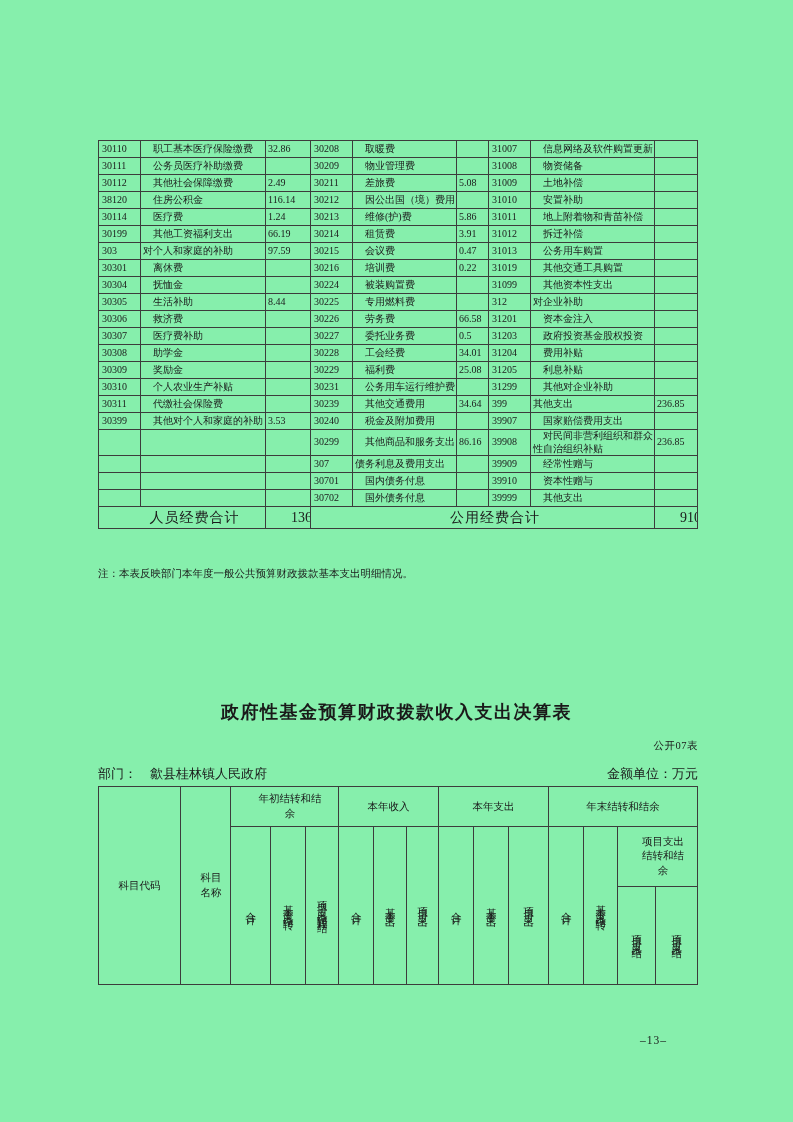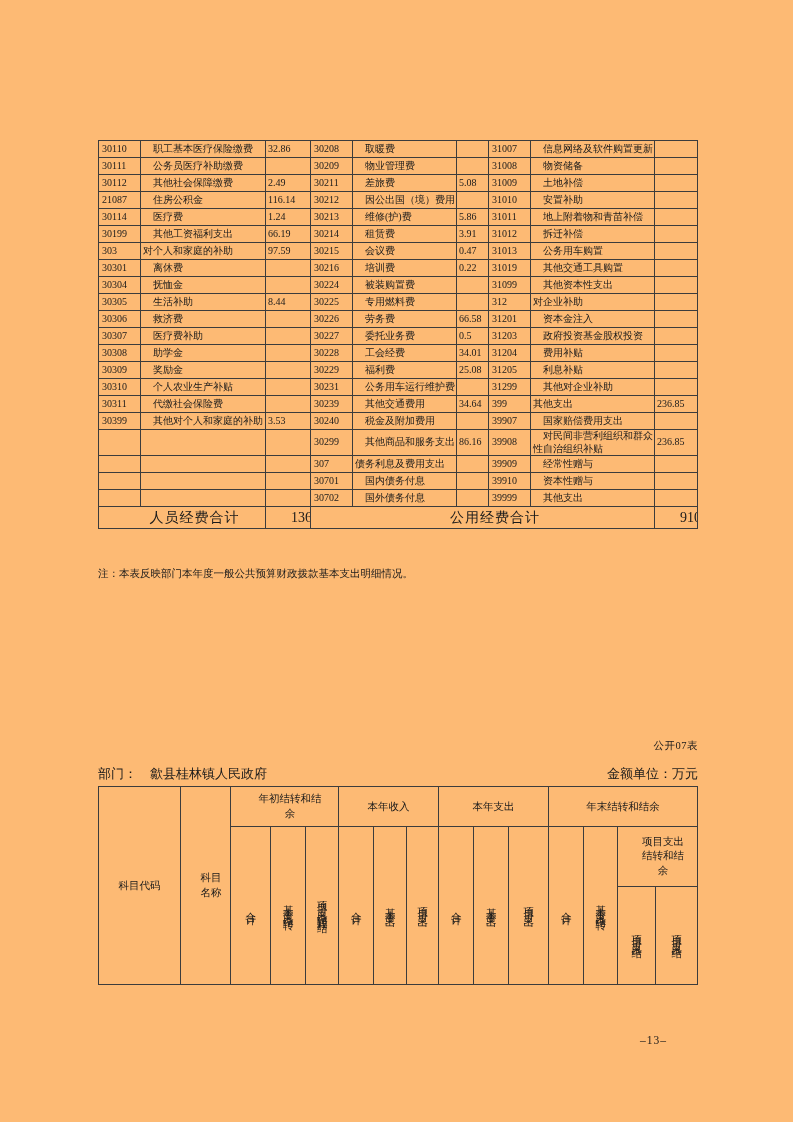--- a/index.html
+++ b/index.html
@@ -1,19 +1,19 @@
 <!DOCTYPE html>
 <html><head>
 <meta charset="utf-8">
 <style>
   * { margin:0; padding:0; box-sizing:border-box; }
   html,body { background:#e8e8e8; }
   .page {
     position:relative; width:793px; height:1122px; margin:0 auto;
-    background:#fdba74; color:#1a1a1a;
+    background:#86efac; color:#1a1a1a;
     font-family:"Liberation Serif", serif;
     overflow:hidden;
   }
 
   
   table { border-collapse:collapse; table-layout:fixed; }
   #t1 { position:absolute; top:140px; left:98px; width:600px; font-size:10px; }
   #t1 td { border:1px solid #3c3c3c; height:17px; line-height:1.25; overflow:hidden;
            vertical-align:middle; }
   #t1 td.code { padding:0 0 0 3px; }
@@ -94,21 +94,21 @@
           <td class="name">　其他社会保障缴费</td>
           <td class="val">2.49</td>
           <td class="code">30211</td>
           <td class="name">　差旅费</td>
           <td class="val">5.08</td>
           <td class="code">31009</td>
           <td class="name">　土地补偿</td>
           <td class="val"></td>
         </tr>
         <tr>
-          <td class="code">21087</td>
+          <td class="code">38120</td>
           <td class="name">　住房公积金</td>
           <td class="val">116.14</td>
           <td class="code">30212</td>
           <td class="name">　因公出国（境）费用</td>
           <td class="val"></td>
           <td class="code">31010</td>
           <td class="name">　安置补助</td>
           <td class="val"></td>
         </tr>
         <tr>
@@ -304,20 +304,21 @@
         <td class="lbl" colspan="2">人员经费合计</td>
         <td class="val">1361.71</td>
         <td class="lbl" colspan="5">公用经费合计</td>
         <td class="val">910.23</td>
       </tr>
     </tbody>
   </table>
 
   <div class="note">注：本表反映部门本年度一般公共预算财政拨款基本支出明细情况。</div>
 
+  <div class="title">政府性基金预算财政拨款收入支出决算表</div>
   <div class="formno">公开07表</div>
   <div class="deptline">
     <span>
       <span>部门：</span><span class="dname">歙县桂林镇人民政府</span>
     </span>
     <span>金额单位：万元</span>
   </div>
 
   <table id="t2">
     <colgroup>

